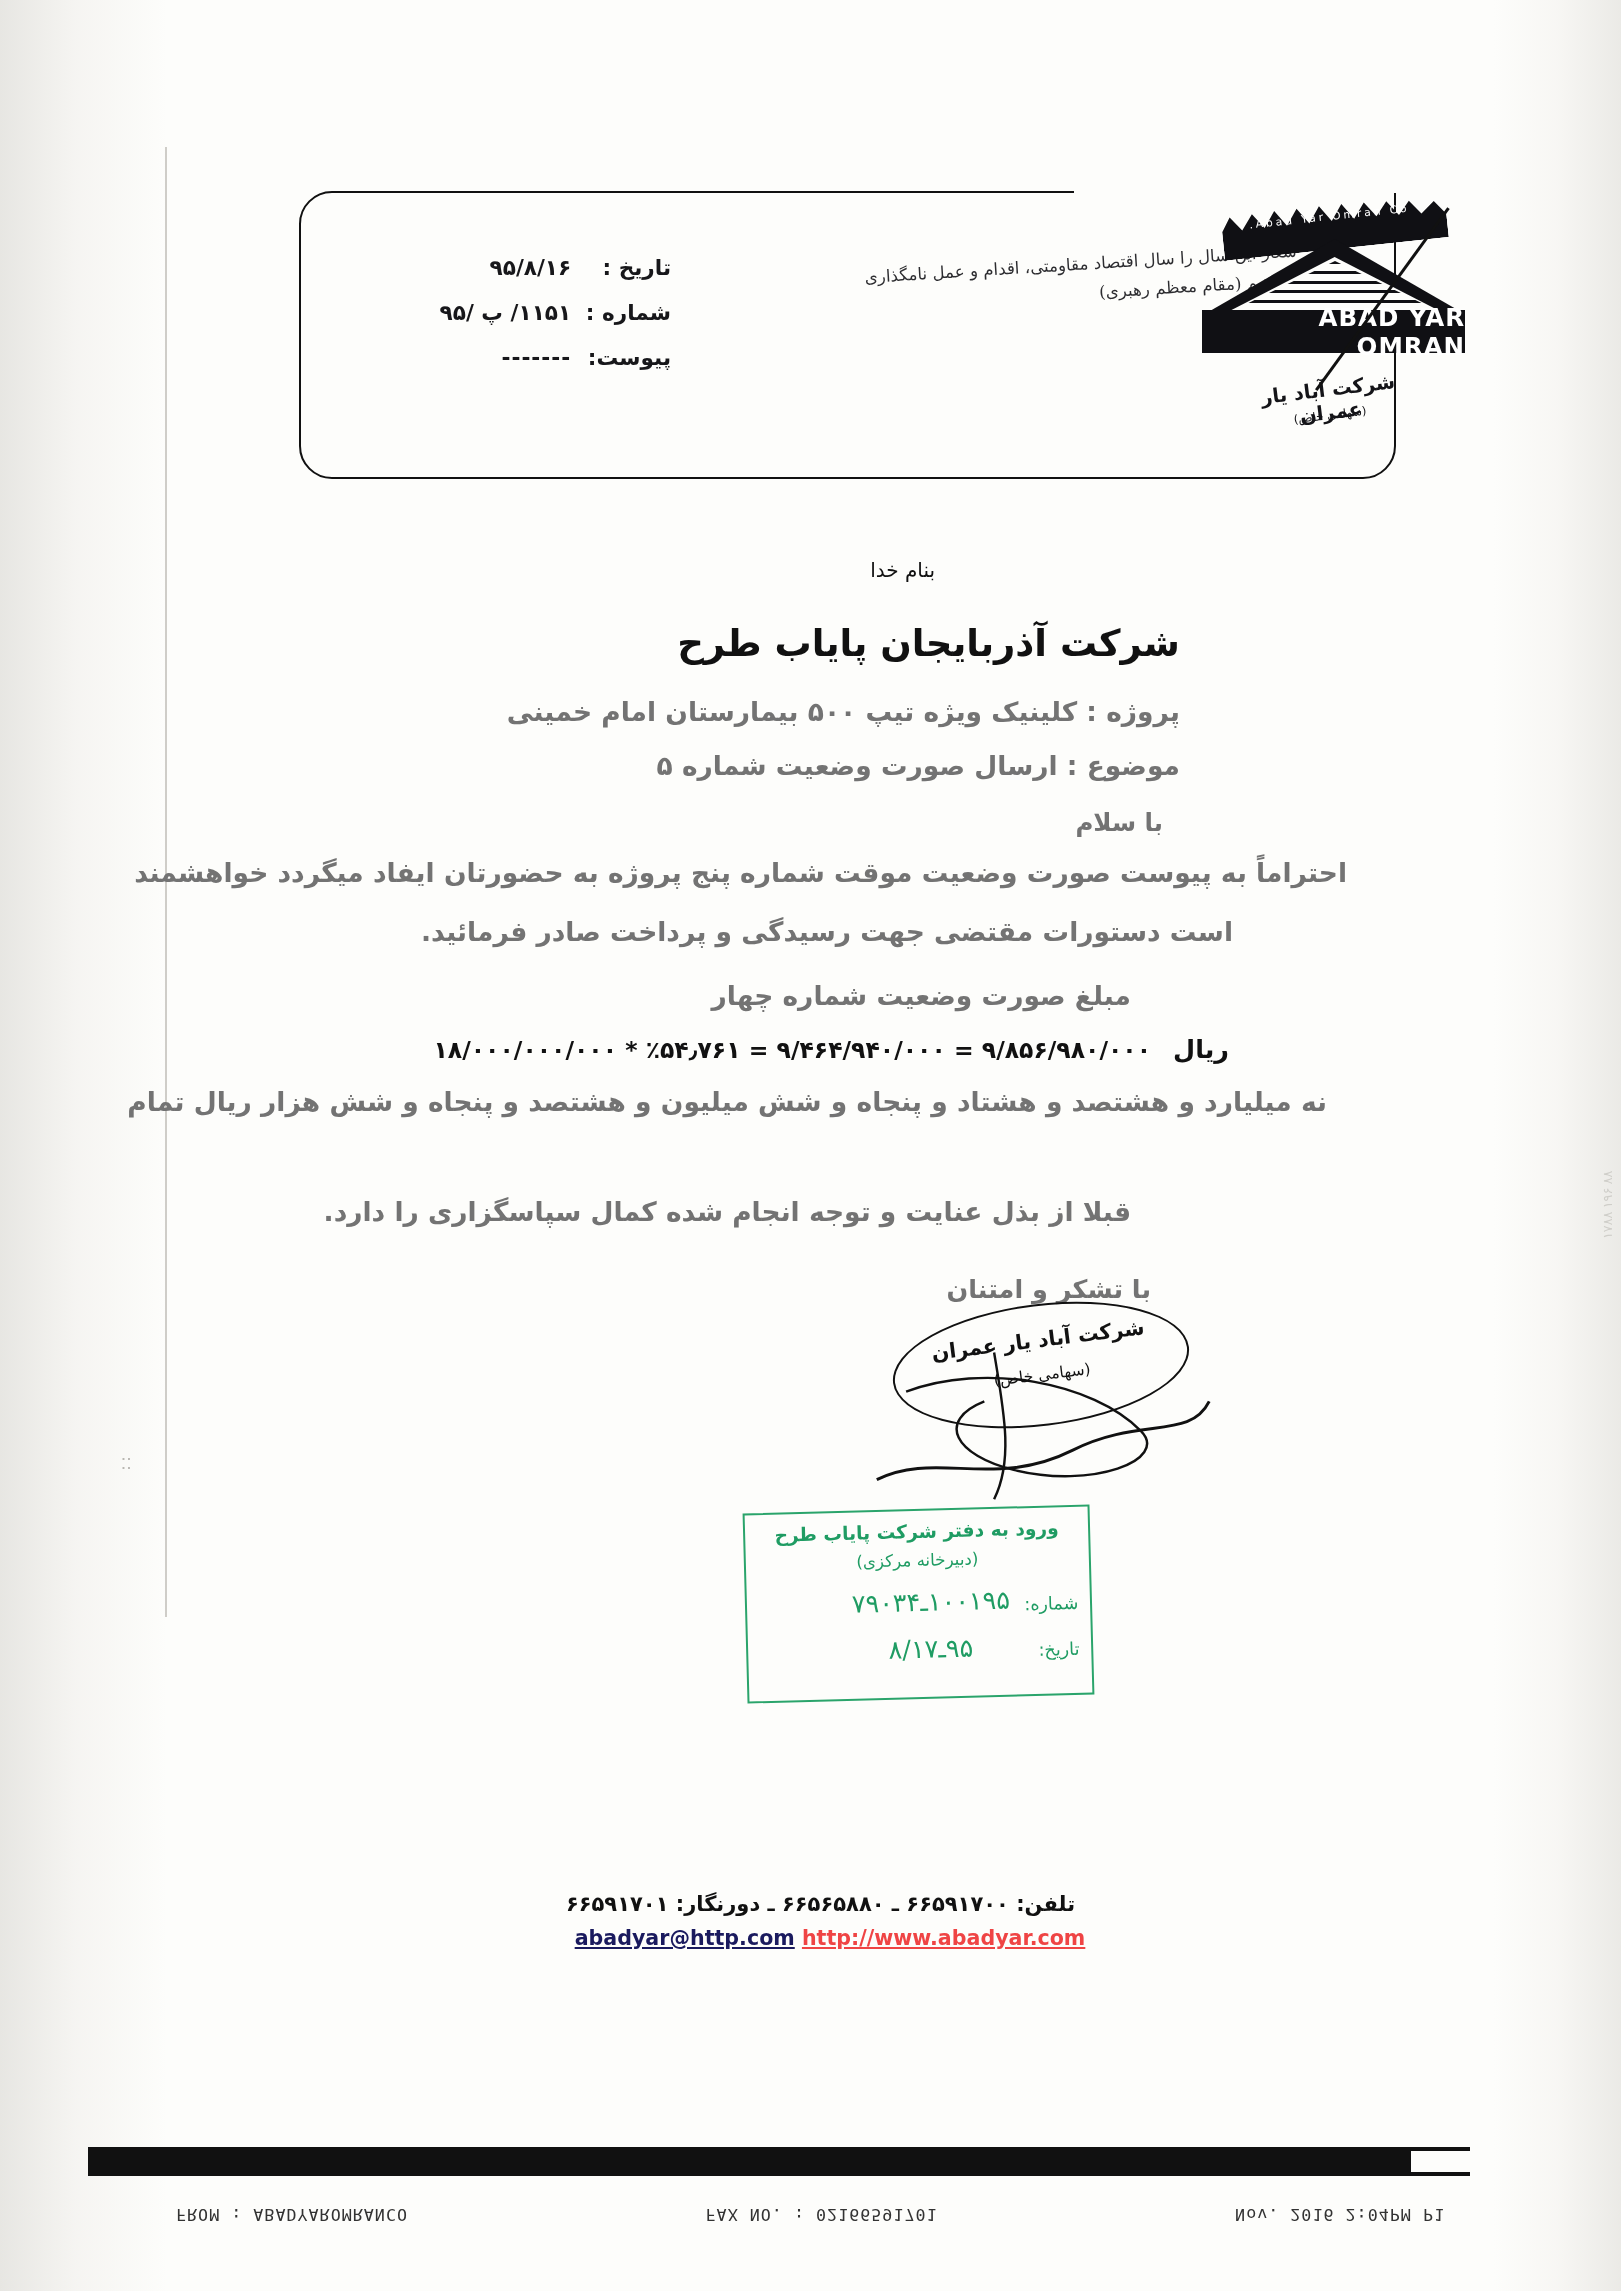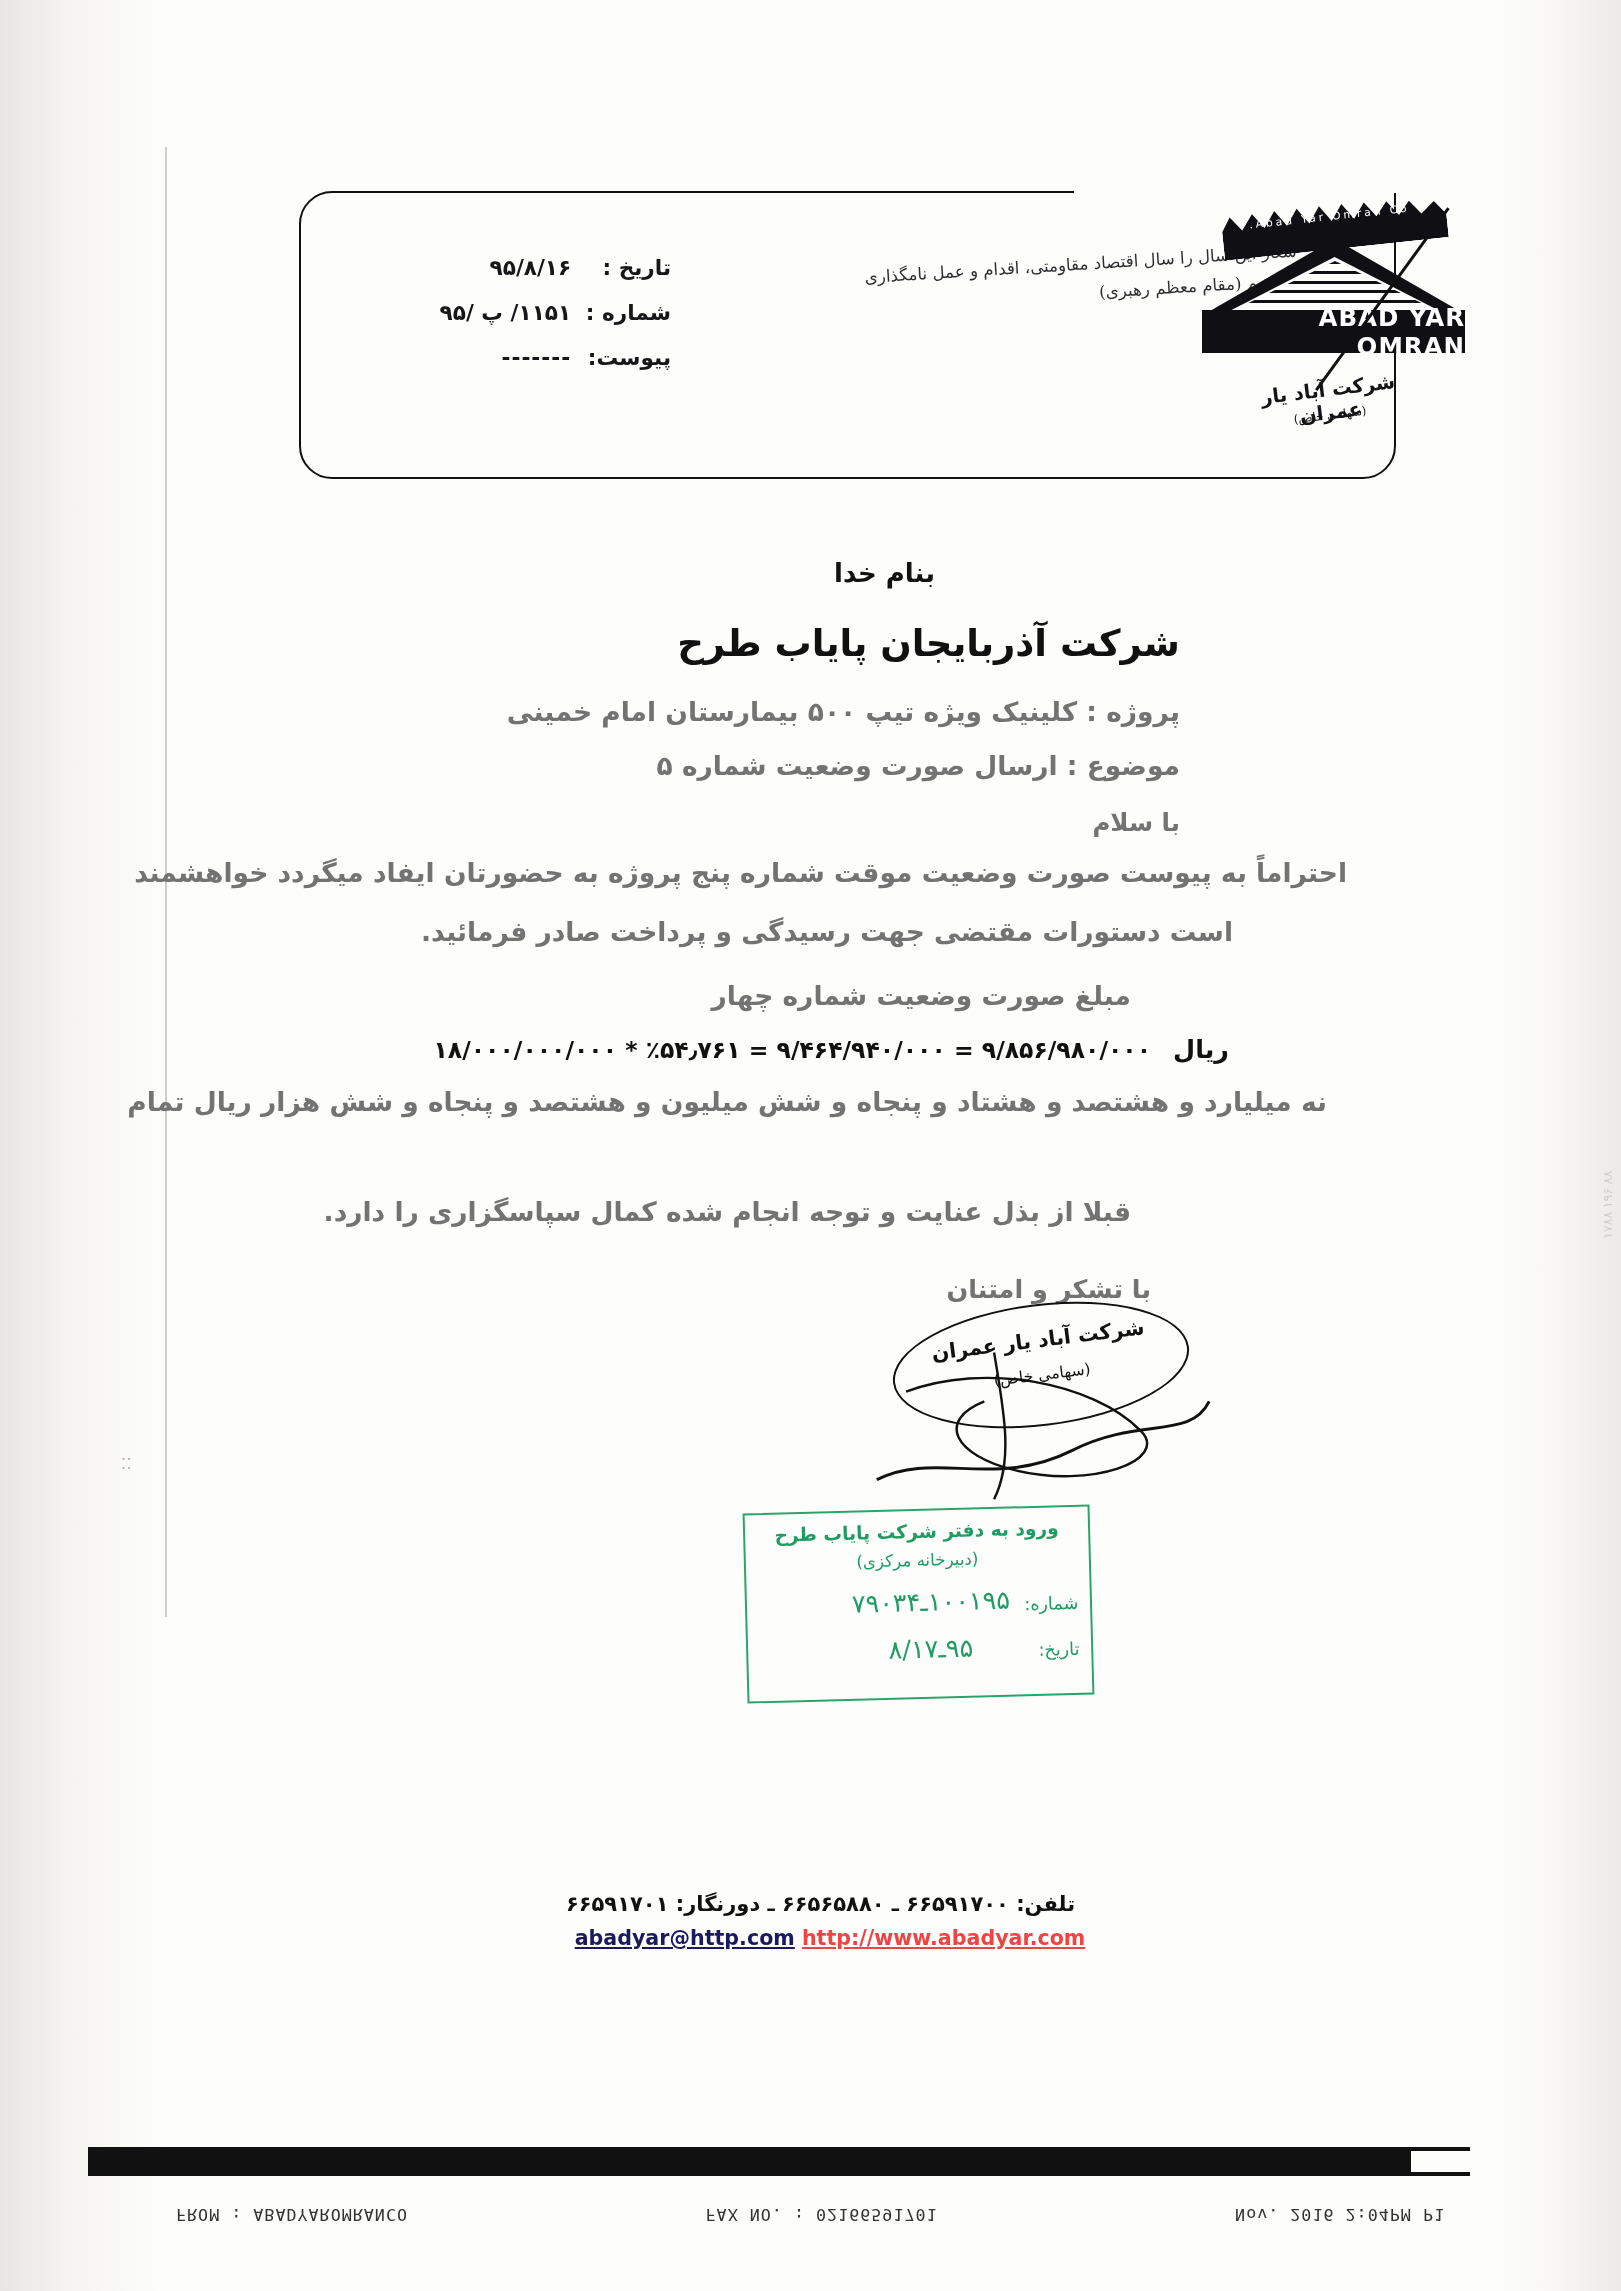--- a/index.html
+++ b/index.html
@@ -114,33 +114,33 @@
   .logo .strike{
     position:absolute;right:19.6px;top:11.8px;width:2.9px;height:225px;
     background:#111;transform:rotate(36deg);transform-origin:top center;
   }
   
   .body{
     position:absolute;left:0;right:0;top:529px;
     direction:rtl;color:#111;
   }
   .bismillah{
-    position:absolute;right:686px;top:29px;font-size:26px;font-family:"DejaVu Sans",sans-serif;
-    font-weight:bold;
+    position:absolute;right:686px;top:29px;font-size:20px;font-family:"DejaVu Sans",sans-serif;
+    font-weight:normal;
   }
   .addressee{
     position:absolute;right:441px;top:93px;font-size:37px;font-weight:bold;
     font-family:"DejaVu Sans",sans-serif;letter-spacing:0px;
   }
   .line{
     position:absolute;font-family:"DejaVu Sans",sans-serif;font-weight:bold;color:#737373;
   }
   .project{right:441px;top:167px;font-size:26.5px;}
   .subject{right:441px;top:221px;font-size:26.5px;}
-  .greeting{right:441px;top:279px;font-size:24.5px;text-align:center;}
+  .greeting{right:458px;top:279px;font-size:24.5px;text-align:center;}
   .para1{right:274px;top:328px;font-size:26.5px;}
   .para2{right:388px;top:387px;font-size:26.5px;}
   .amountlabel{right:490px;top:451px;font-size:26.5px;}
   .rial{position:absolute;right:392px;top:505px;font-size:25.5px;font-family:"DejaVu Sans",sans-serif;font-weight:bold;}
   .amountnums{position:absolute;right:470px;top:507px;font-size:23.5px;letter-spacing:0.5px;font-family:"DejaVu Sans",sans-serif;font-weight:bold;direction:ltr;}
   .amountwords{right:294px;top:557px;font-size:26.5px;}
   .thanksline{right:490px;top:667px;font-size:26.5px;}
   .signoff{right:470px;top:745px;font-size:25.5px;}
   
   .stamp-oval{

